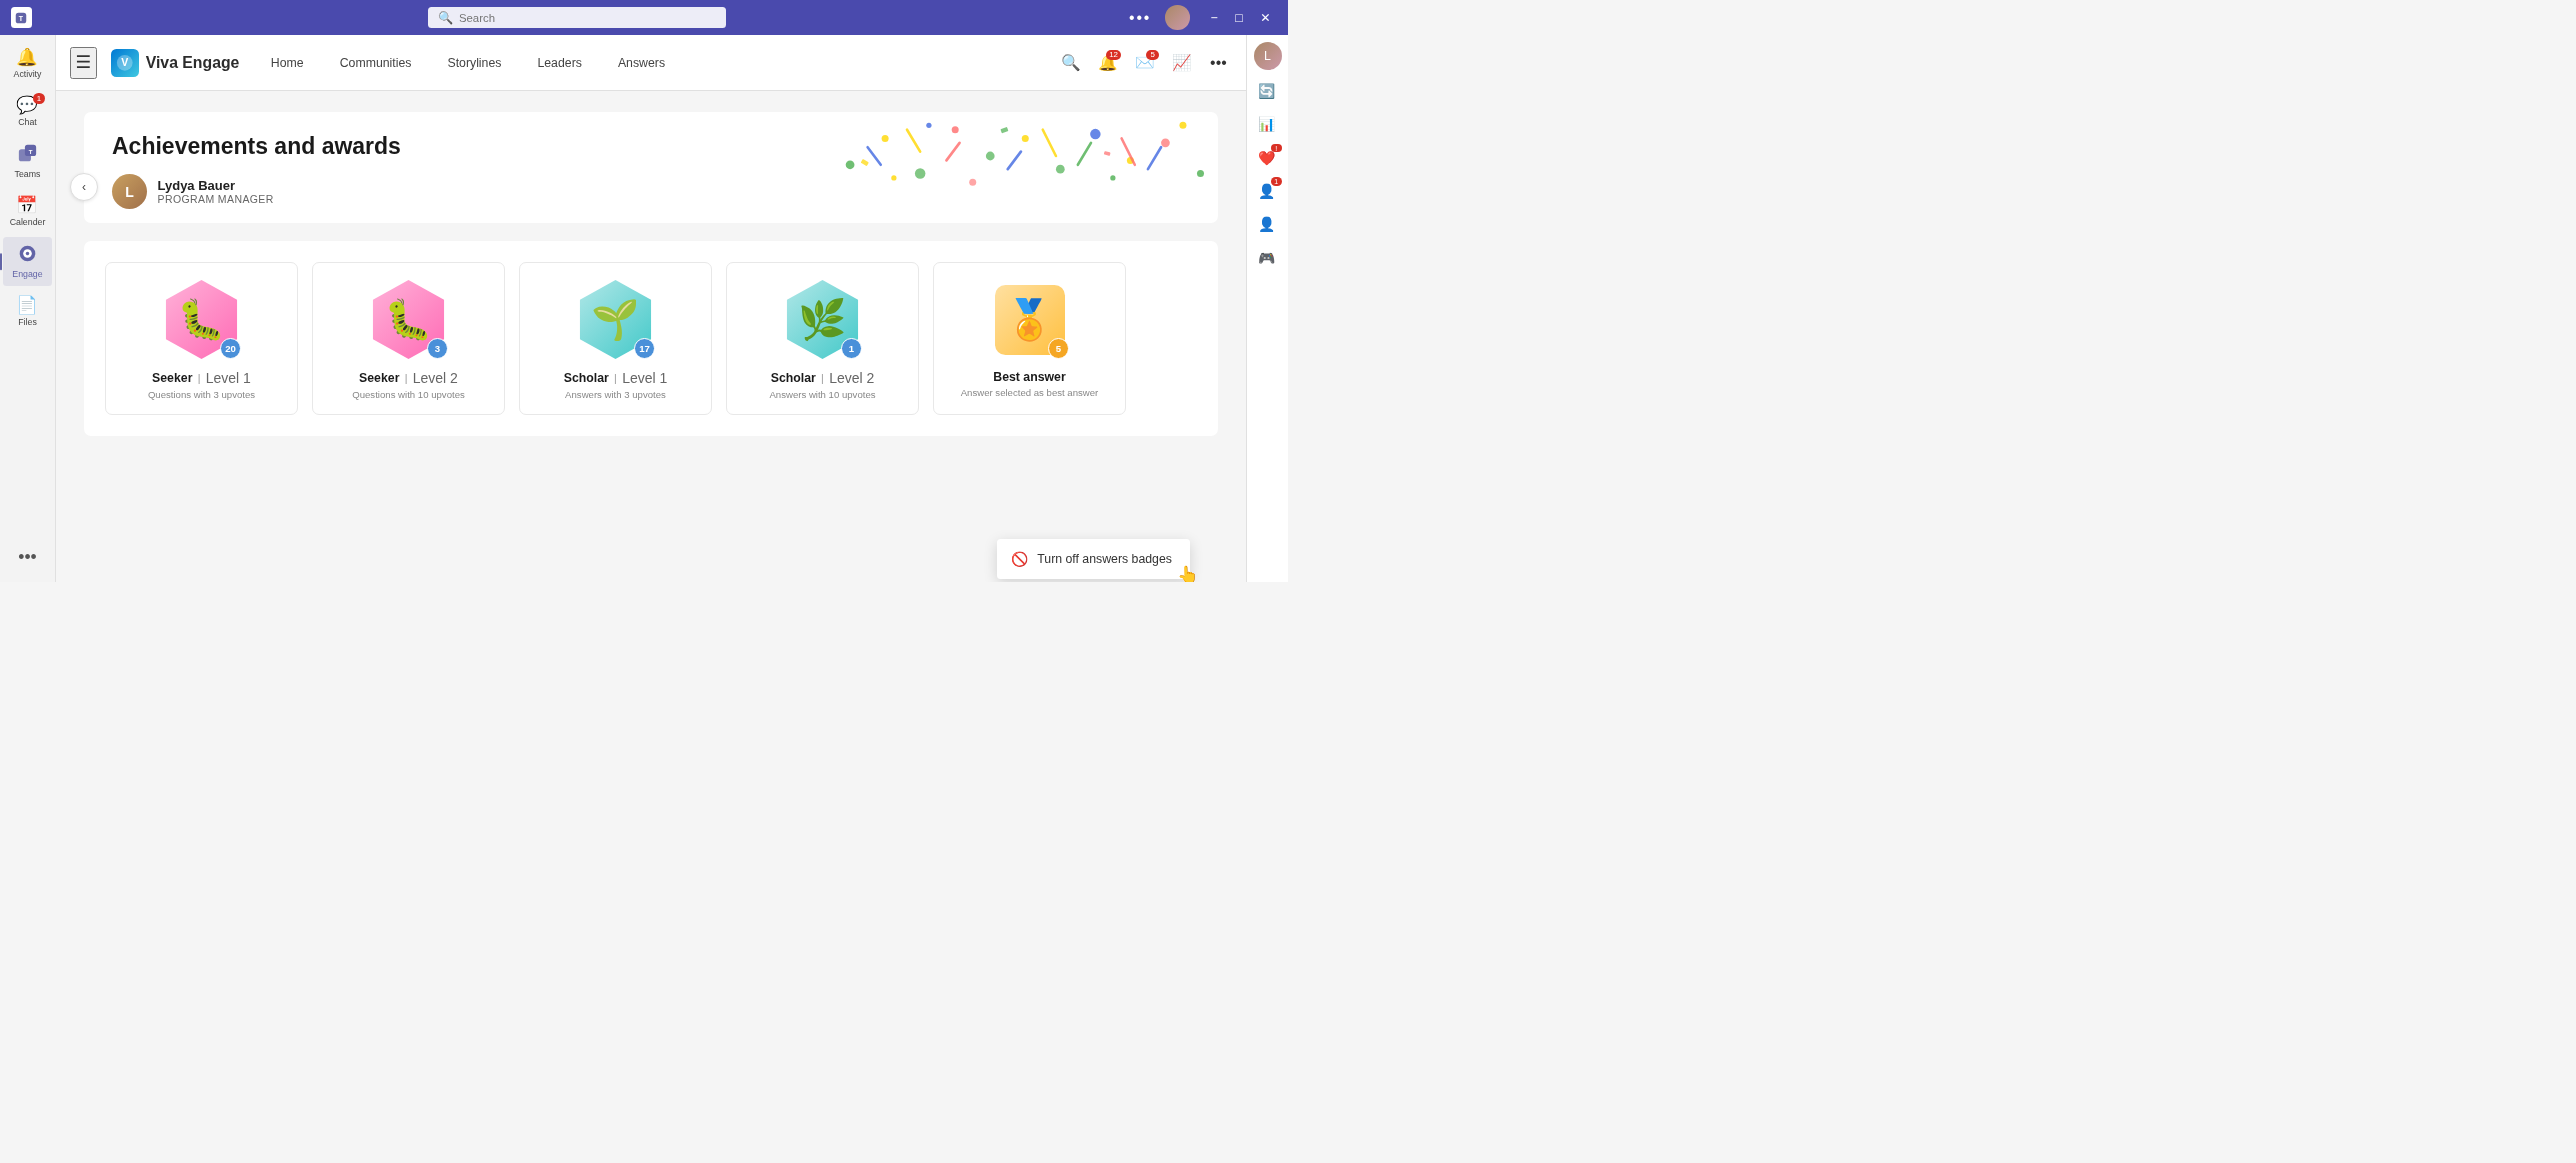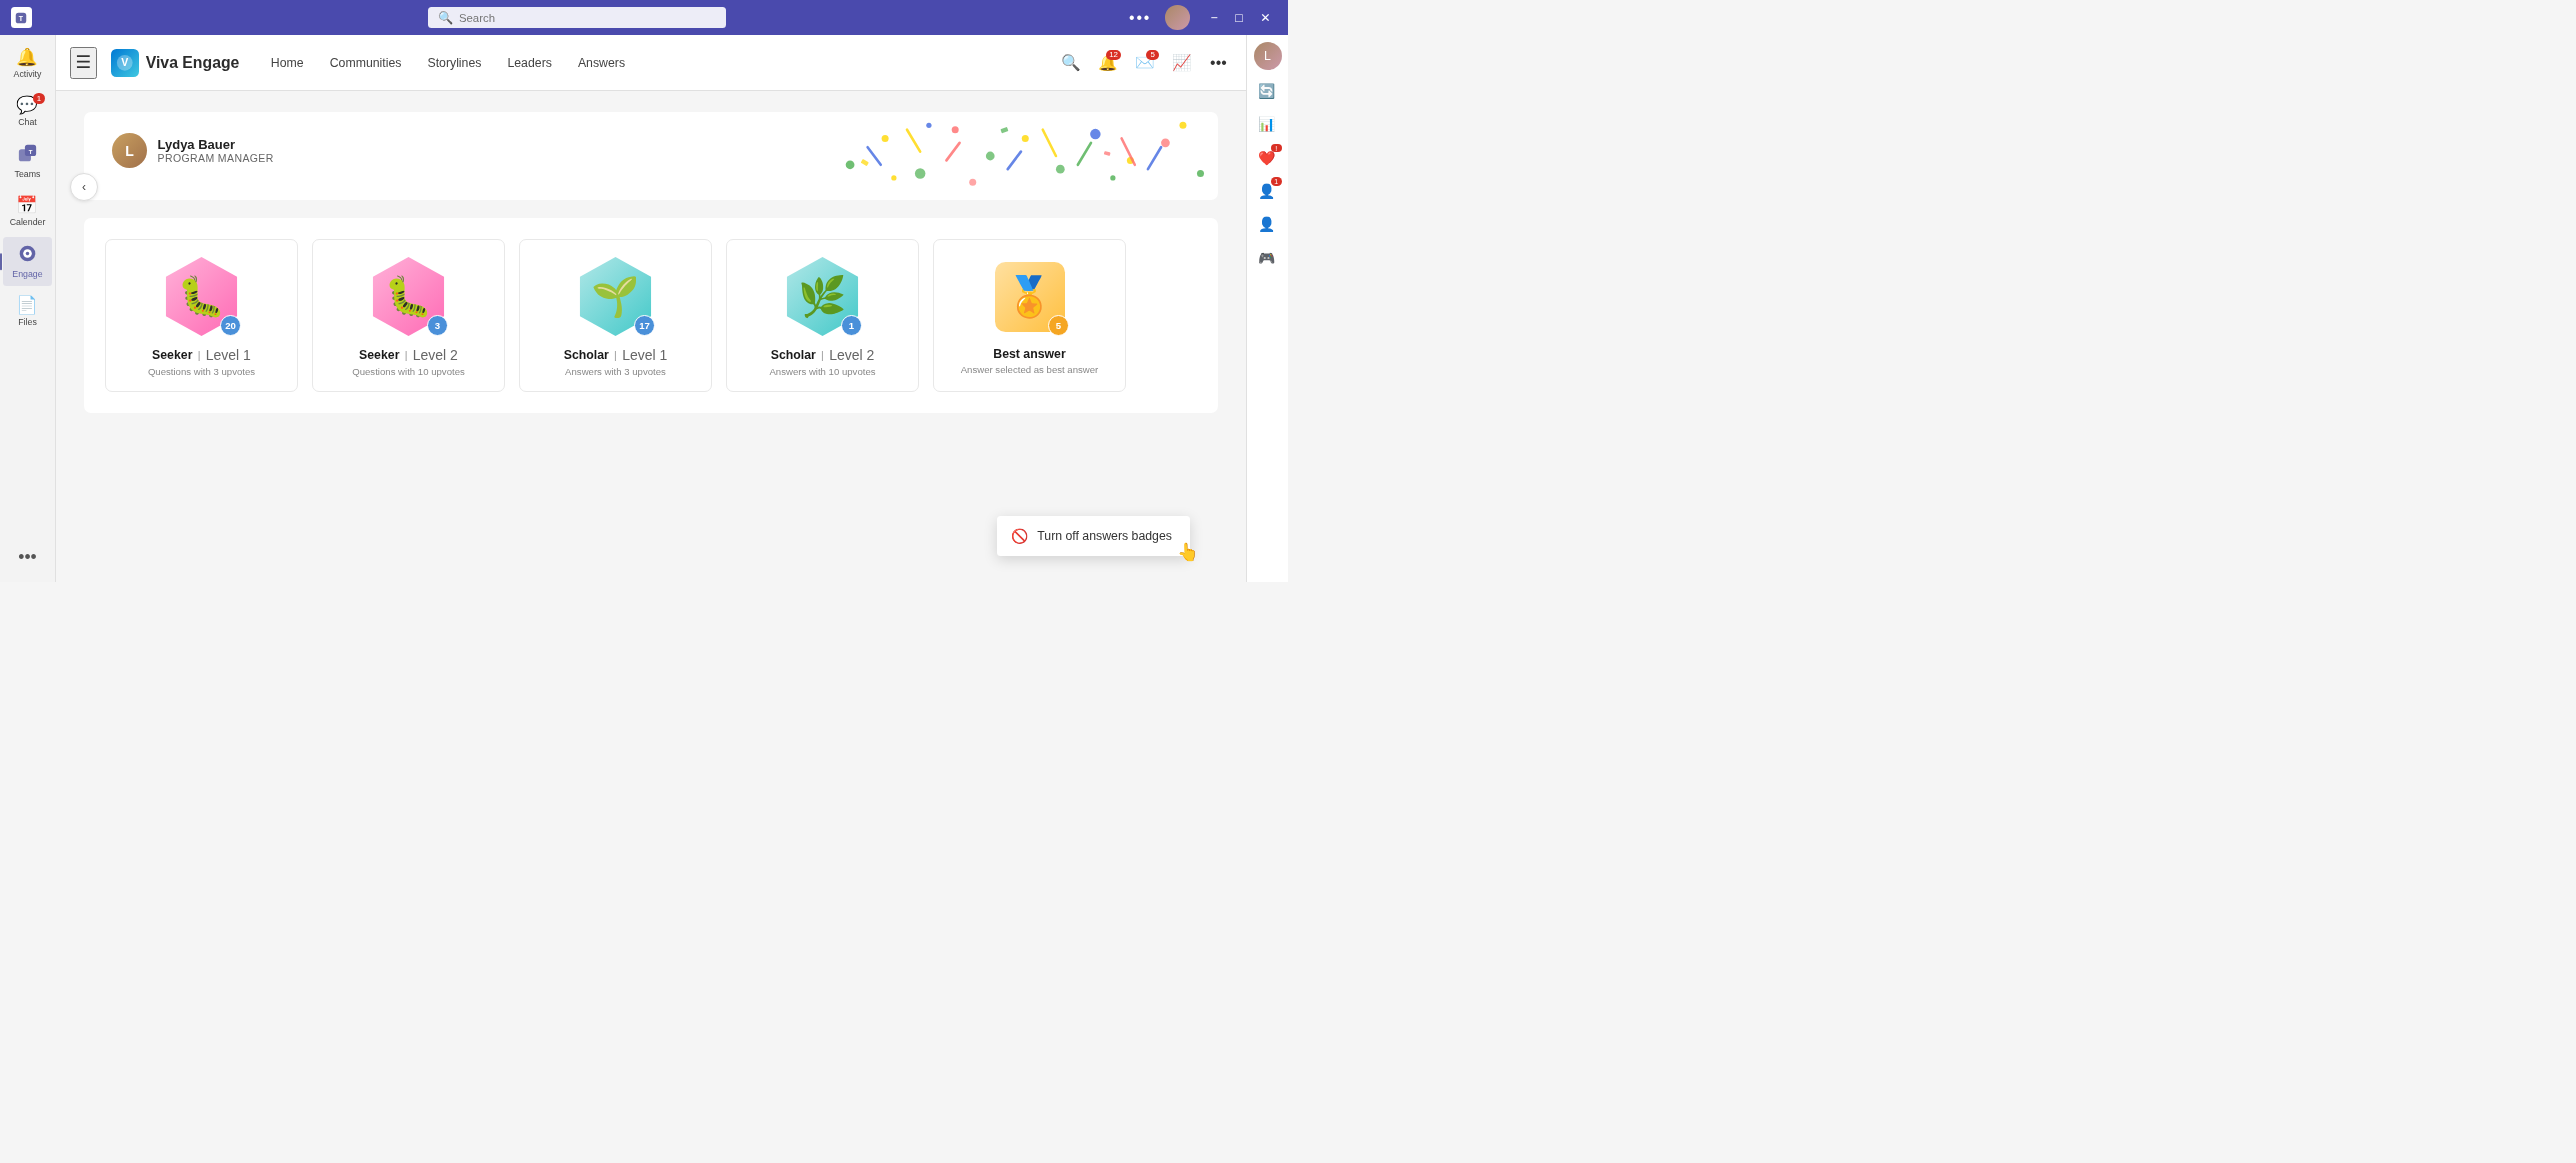--- a/index.html
+++ b/index.html
@@ -78,21 +78,21 @@
     }
     .hamburger { font-size: 17.5px; cursor: pointer; color: #333; padding: 3.5px; }
     .viva-logo { display: flex; align-items: center; gap: 7px; }
     .viva-logo-icon {
       width: 28px; height: 28px; border-radius: 5.3px;
       background: linear-gradient(135deg, #0078d4, #40c8e0);
       display: flex; align-items: center; justify-content: center;
       color: white; font-size: 12.3px; font-weight: bold;
     }
     .viva-logo-text { font-size: 15.8px; font-weight: 600; color: #2c2c2c; }
-    .top-nav-links { display: flex; gap: 5px; margin-left: 7px; }
+    .top-nav-links { display: flex; gap: 15px; margin-left: 7px; }
     .nav-link { font-size: 12.3px; color: #444; padding: 7px 10.5px; cursor: pointer; border-radius: 3.5px; }
     .top-nav-icons { margin-left: auto; display: flex; align-items: center; gap: 7px; }
     .nav-icon-btn { font-size: 15.8px; cursor: pointer; color: #333; padding: 5.3px; border-radius: 3.5px; position: relative; }
     .nav-badge { position: absolute; top: 1.8px; right: 1.8px; background: #d93025; color: white; border-radius: 7px; font-size: 7.9px; padding: 0.9px 3.5px; min-width: 12.3px; text-align: center; margin-left: 8px; }
 
     
     .page-content { flex: 1; overflow-y: auto; padding: 21px 28px; background: #f5f5f5; position: relative; }
 
     
     .page-header {
@@ -275,20 +275,21 @@
         <div class="nav-icon-btn">📈</div>
         <div class="nav-icon-btn">•••</div>
       </div>
     </div>
 
     <div class="page-content">
 
       <button class="back-btn" style="position: absolute; left: 14px; top: 96px;">‹</button>
 
       <div class="page-header">
+        <h1 class="page-title">Achievements and awards</h1>
         <div class="user-info">
           <div class="user-avatar" style="background: linear-gradient(135deg, #c9a060, #a0704a); display:flex; align-items:center; justify-content:center; color:white; font-size:14px; font-weight:bold;">L</div>
           <div>
             <div class="user-name">Lydya Bauer</div>
             <div class="user-role">PROGRAM MANAGER</div>
           </div>
         </div>
 
         <div class="confetti-area">
           <svg width="438" height="88" viewBox="0 0 500 100" xmlns="http://www.w3.org/2000/svg">

